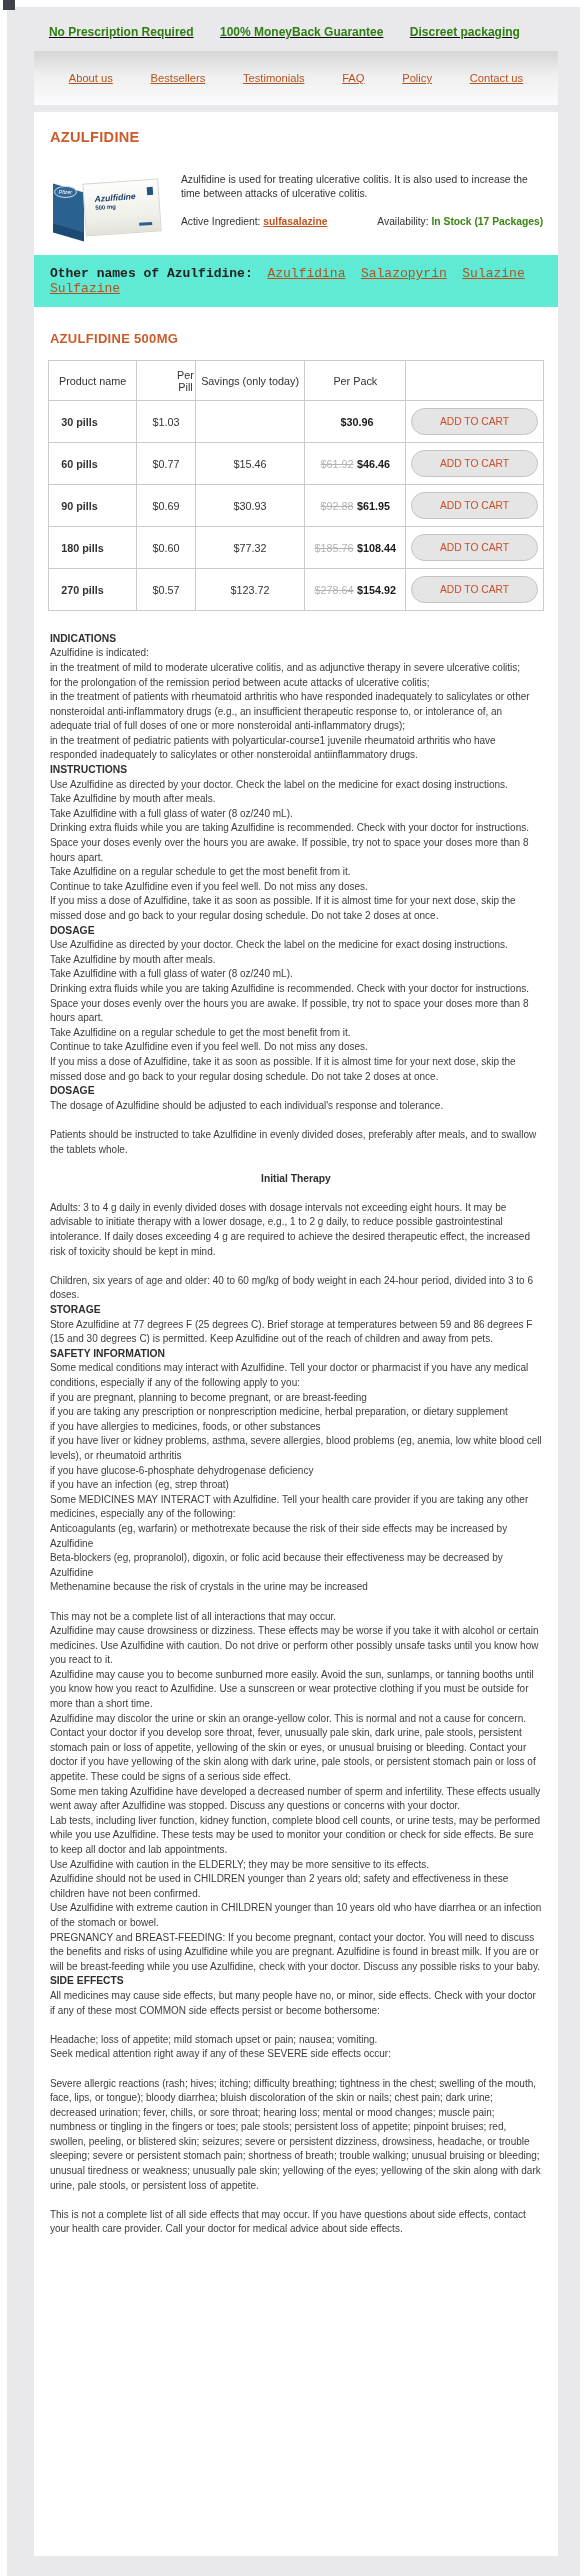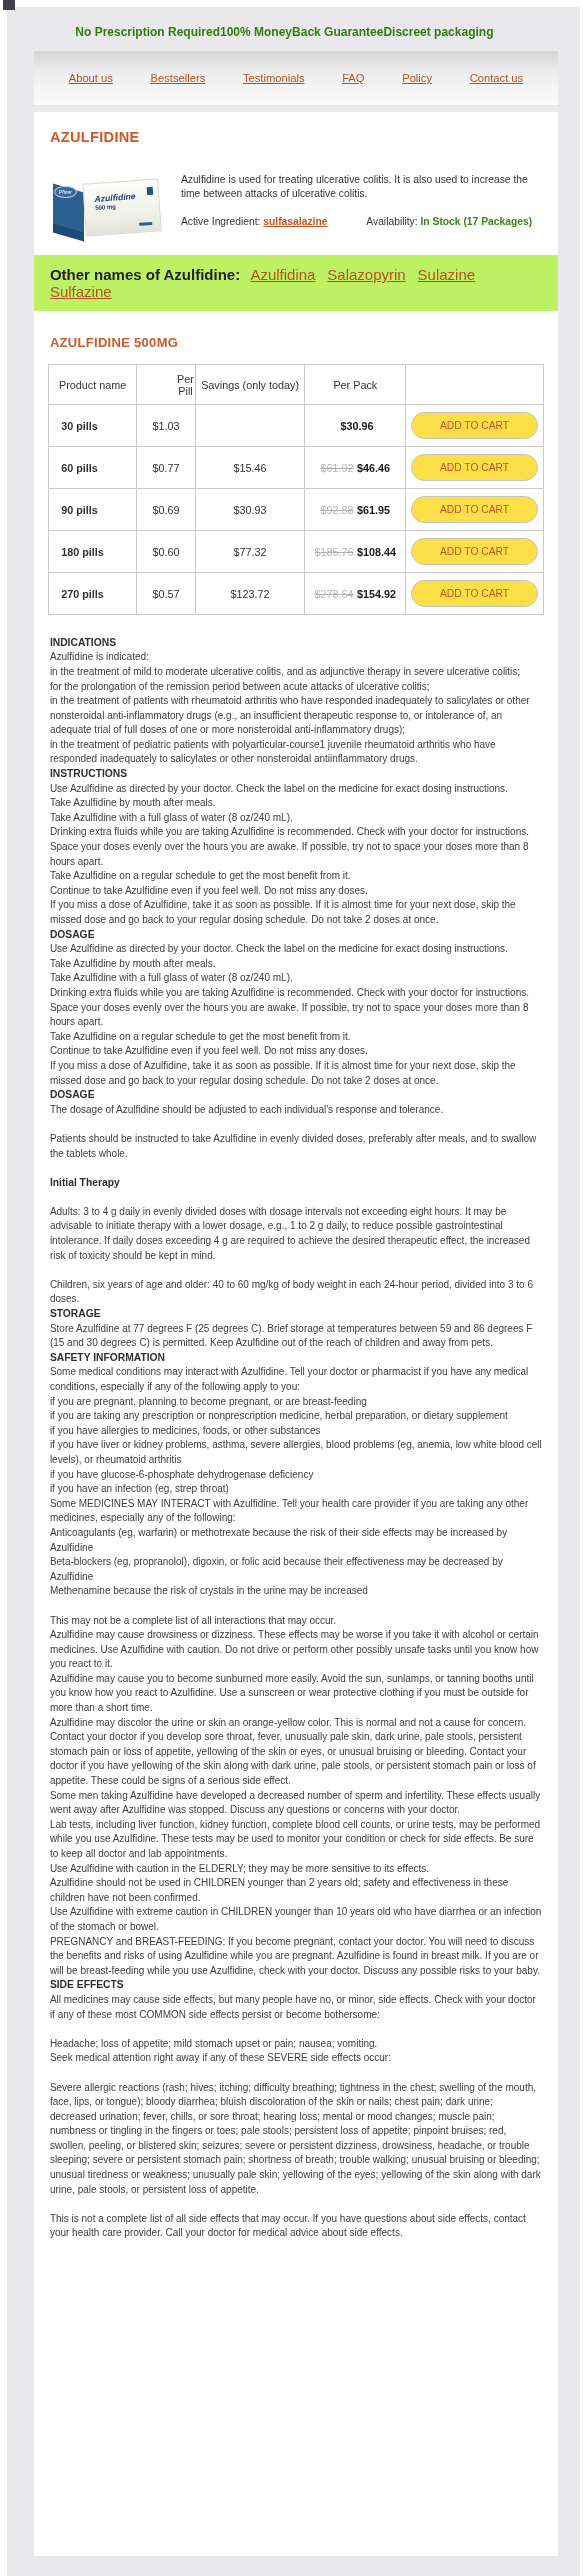--- a/index.html
+++ b/index.html
@@ -3,21 +3,21 @@
 <meta charset="utf-8">
 <style>
   * { box-sizing: border-box; }
   html,body { margin:0; padding:0; background:#fff; }
   body { font-family:"Liberation Sans", sans-serif; }
   .page { position:relative; width:587px; height:2576px; background:#ffffff; overflow:hidden; }
   .corner-artifact { position:absolute; left:3.4px; top:0; width:11.2px; height:9.5px; background:#41414a; z-index:5; }
   .gray-wrap { position:absolute; left:6.9px; top:6.9px; width:573px; height:2569px; background:#e9e9eb; }
 
   
-  .taglines { display:flex; justify-content:center; padding:18px 60px 0 42px; }
+  .taglines { display:flex; justify-content:space-between; padding:18px 60px 0 42px;text-decoration:underline; }
   .taglines span { color:#2f7d11; font-weight:bold; font-size:12px; }
 
   
   .navbar { margin:12px 22.4px 0 27.5px; height:54px; background:linear-gradient(180deg,#d6d6d6 0%,#efefef 45%,#fbfbfb 100%);
             display:flex; align-items:center; justify-content:space-around; padding:0 15.5px; }
   .nav-link { color:#b5511f; font-size:11.2px; text-decoration:underline; }
 
   
   .card { margin:6.9px 22.4px 0 27.5px; background:#ffffff; padding:15.5px 13.8px 22.4px 13.8px; min-height:2444px; }
   .title { margin:1.7px 0 0 1.7px; font-size:14.6px; font-weight:bold; color:#cc5a2b; letter-spacing:0.3px; }
@@ -32,43 +32,43 @@
               border:0.9px solid #d6d6cf; transform:rotate(-4deg); }
   .pb-brand { font-size:8.6px; font-weight:bold; font-style:italic; color:#1d3c66; margin:10.3px 0 0 10.3px; }
   .pb-dose { font-size:6px; font-weight:bold; color:#1d3c66; margin:0.9px 0 0 10.3px; }
   .pb-chip { position:absolute; right:5.2px; top:6.9px; width:6px; height:8.6px; background:#27537f; }
   .pb-dots { position:absolute; right:7.7px; bottom:6px; width:13.8px; height:3.4px; background:#2a6191; }
 
   .product-info { margin-left:17px; padding-top:1.7px; }
   .desc { margin:0; max-width:383px; font-size:10.3px; line-height:14.6px; color:#333; }
   .meta-row { margin-top:13.8px; font-size:10.3px; color:#333; }
   .ingredient-link { color:#c4531f; font-weight:bold; text-decoration:underline; }
-  .meta-label.avail { margin-left:36px; }
+  .meta-label.avail { margin-left:47px; }
   .stock { color:#39860f; font-weight:bold; }
 
-  .other-names { margin:10.3px -13.8px 0 -13.8px; background:#bef264; padding:11.2px 15.5px; font-size:15px; color:#222; }
+  .other-names { margin:10.3px -13.8px 0 -13.8px; background:#5eead4; padding:11.2px 15.5px; font-size:13px; color:#222;font-family:Liberation Mono, monospace; }
   .on-label { font-weight:bold; margin-right:6.9px; }
   .other-name-link { color:#b5511f; text-decoration:underline; margin-right:7.7px; }
 
   .pricing-heading { margin:24px 0 13.8px 1.7px; font-size:13px; font-weight:bold; color:#cc5a2b; letter-spacing:0.3px; }
 
   .price-table { width:100%; border-collapse:collapse; margin-bottom:20.6px; }
   .price-table th, .price-table td { border:0.9px solid #cbcbcb; font-size:10.8px; color:#333; text-align:center; }
   .price-table th { height:40px; font-weight:normal; }
   .price-table td { height:42px; }
   .c-prod { text-align:left !important; padding-left:12px; font-weight:bold; color:#222; width:99px; }
   th.h-prod { width:99px; } th.h-pill { width:50px;padding-left:40px; } th.h-sav { width:125px; } th.h-pack { width:105px; } th.h-btn { width:139px; }
   .c-pack .old { color:#b3b3b3; text-decoration:line-through; margin-right:3.4px; }
   .c-pack .new { font-weight:bold; color:#1c1c1c; }
-  .cart-btn { width:127px; height:27px; border:0.9px solid #c3c3c3; border-radius:13.8px; background:#fde047;
+  .cart-btn { width:127px; height:27px; border:0.9px solid #c3c3c3; border-radius:13.8px; background:#e5e5e5;
               color:#ca4f28; font-size:10.3px; font-family:"Liberation Sans",sans-serif; cursor:pointer; }
 
   .sections { margin:3.4px 1.7px 0 1.7px; }
   .sec-h { margin:0; font-size:10.3px; font-weight:bold; color:#2f2f2f; line-height:14.6px; }
-  .sec-h.sub { margin:14.6px 0; }
+  .sec-h.sub { margin:14.6px 0;text-align:center; }
   .sec-b { font-size:10px; color:#3d3d3d; line-height:14.6px; white-space:pre-line; }
 </style>
 </head>
 <body>
 
 <div class="page">
   <div class="corner-artifact"></div>
   <div class="gray-wrap">
 
     <div class="taglines">

